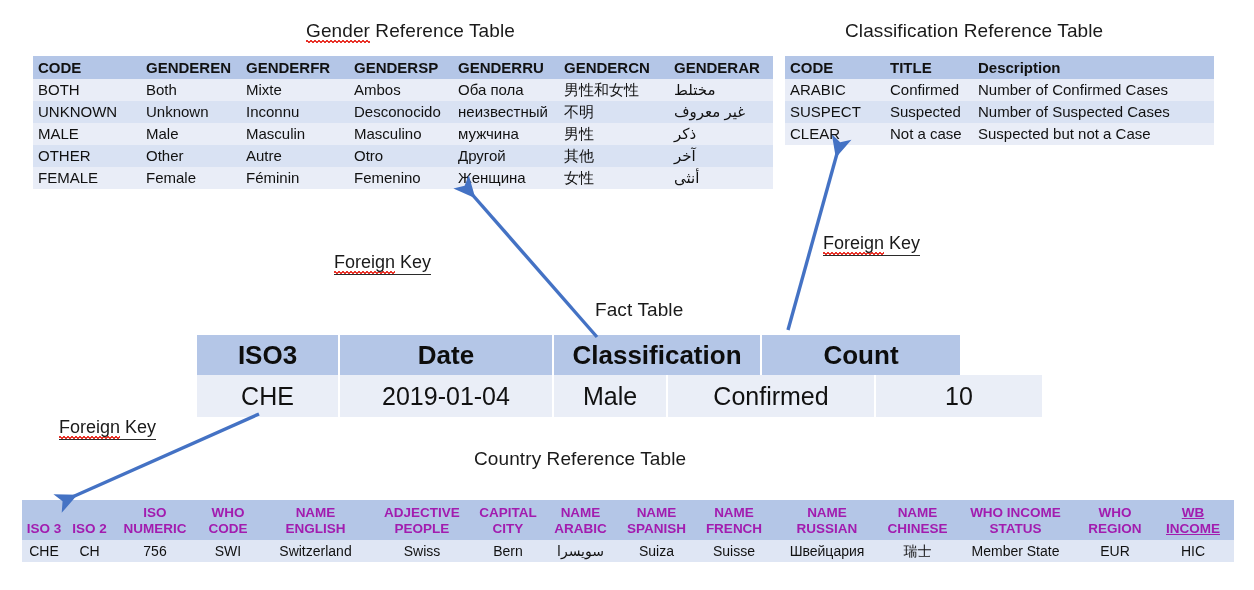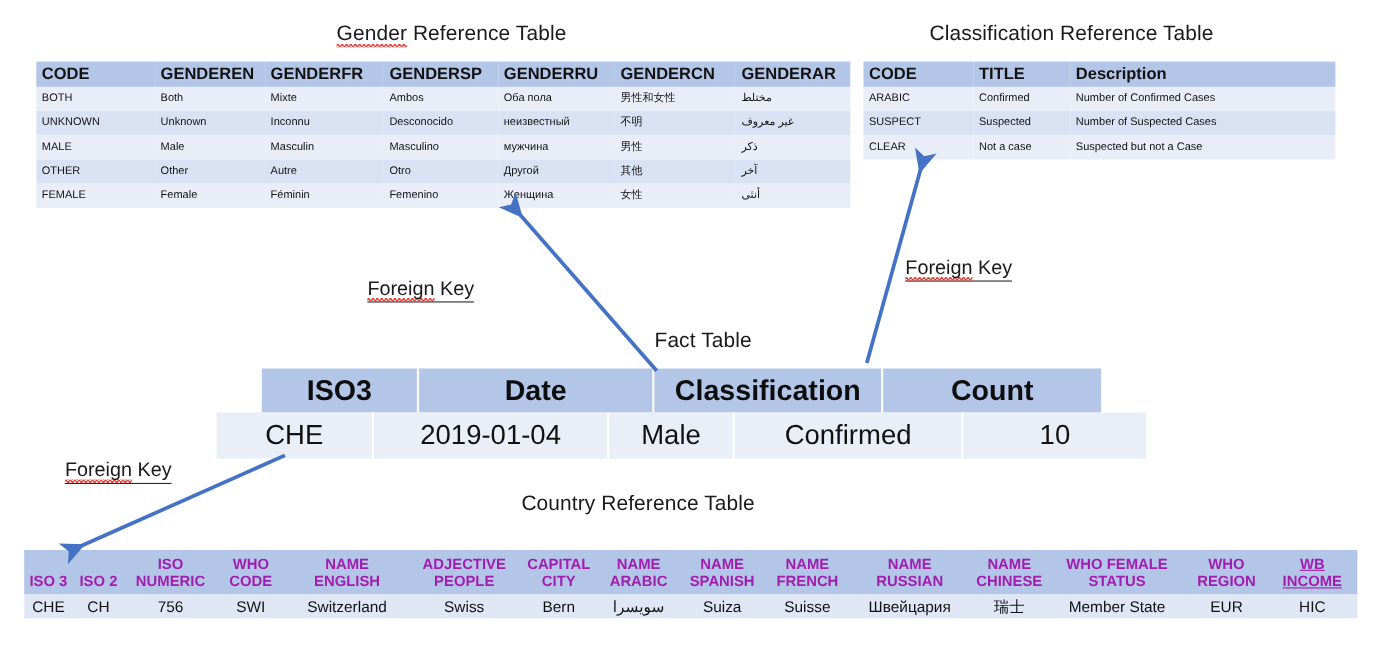--- a/index.html
+++ b/index.html
@@ -68,38 +68,37 @@
     font-weight: bold;
     text-align: left;
     padding: 3px 6px 3px 5px;
     font-size: 15px;
     line-height: 17px;
     white-space: nowrap;
     border: none;
   }
   table.ref td {
     padding: 2px 6px 2px 5px;
-    font-size: 10px;
+    font-size: 15px;
     line-height: 18px;
     text-align: left;
     white-space: nowrap;
     border: none;
     font-weight: 400;
   }
   table.ref tr.odd td  { background: #e9edf7; }
   table.ref tr.even td { background: #d9e2f3; }
 
   td.rtl, th.rtl { direction: rtl; text-align: right; }
 
   
   .fact {
     position: absolute;
     display: flex;
     flex-direction: column;
-    align-items: center;
   }
   .fact-row {
     display: flex;
   }
   .fact-cell {
     text-align: center;
     box-sizing: border-box;
     border-right: 2px solid #ffffff;
   }
   .fact-cell:last-child { border-right: none; }
@@ -351,21 +350,21 @@
         </div>
         <div class="c-cell" style="width: 110px;">
           <span class="hw">NAME</span>
           <span class="hw">RUSSIAN</span>
         </div>
         <div class="c-cell" style="width: 71px;">
           <span class="hw">NAME</span>
           <span class="hw">CHINESE</span>
         </div>
         <div class="c-cell" style="width: 125px;">
-          <span class="hw">WHO FEMALE</span>
+          <span class="hw">WHO INCOME</span>
           <span class="hw">STATUS</span>
         </div>
         <div class="c-cell" style="width: 74px;">
           <span class="hw">WHO</span>
           <span class="hw">REGION</span>
         </div>
         <div class="c-cell" style="width: 82px; text-decoration: underline;">
           <span class="hw">WB</span>
           <span class="hw">INCOME</span>
         </div>

